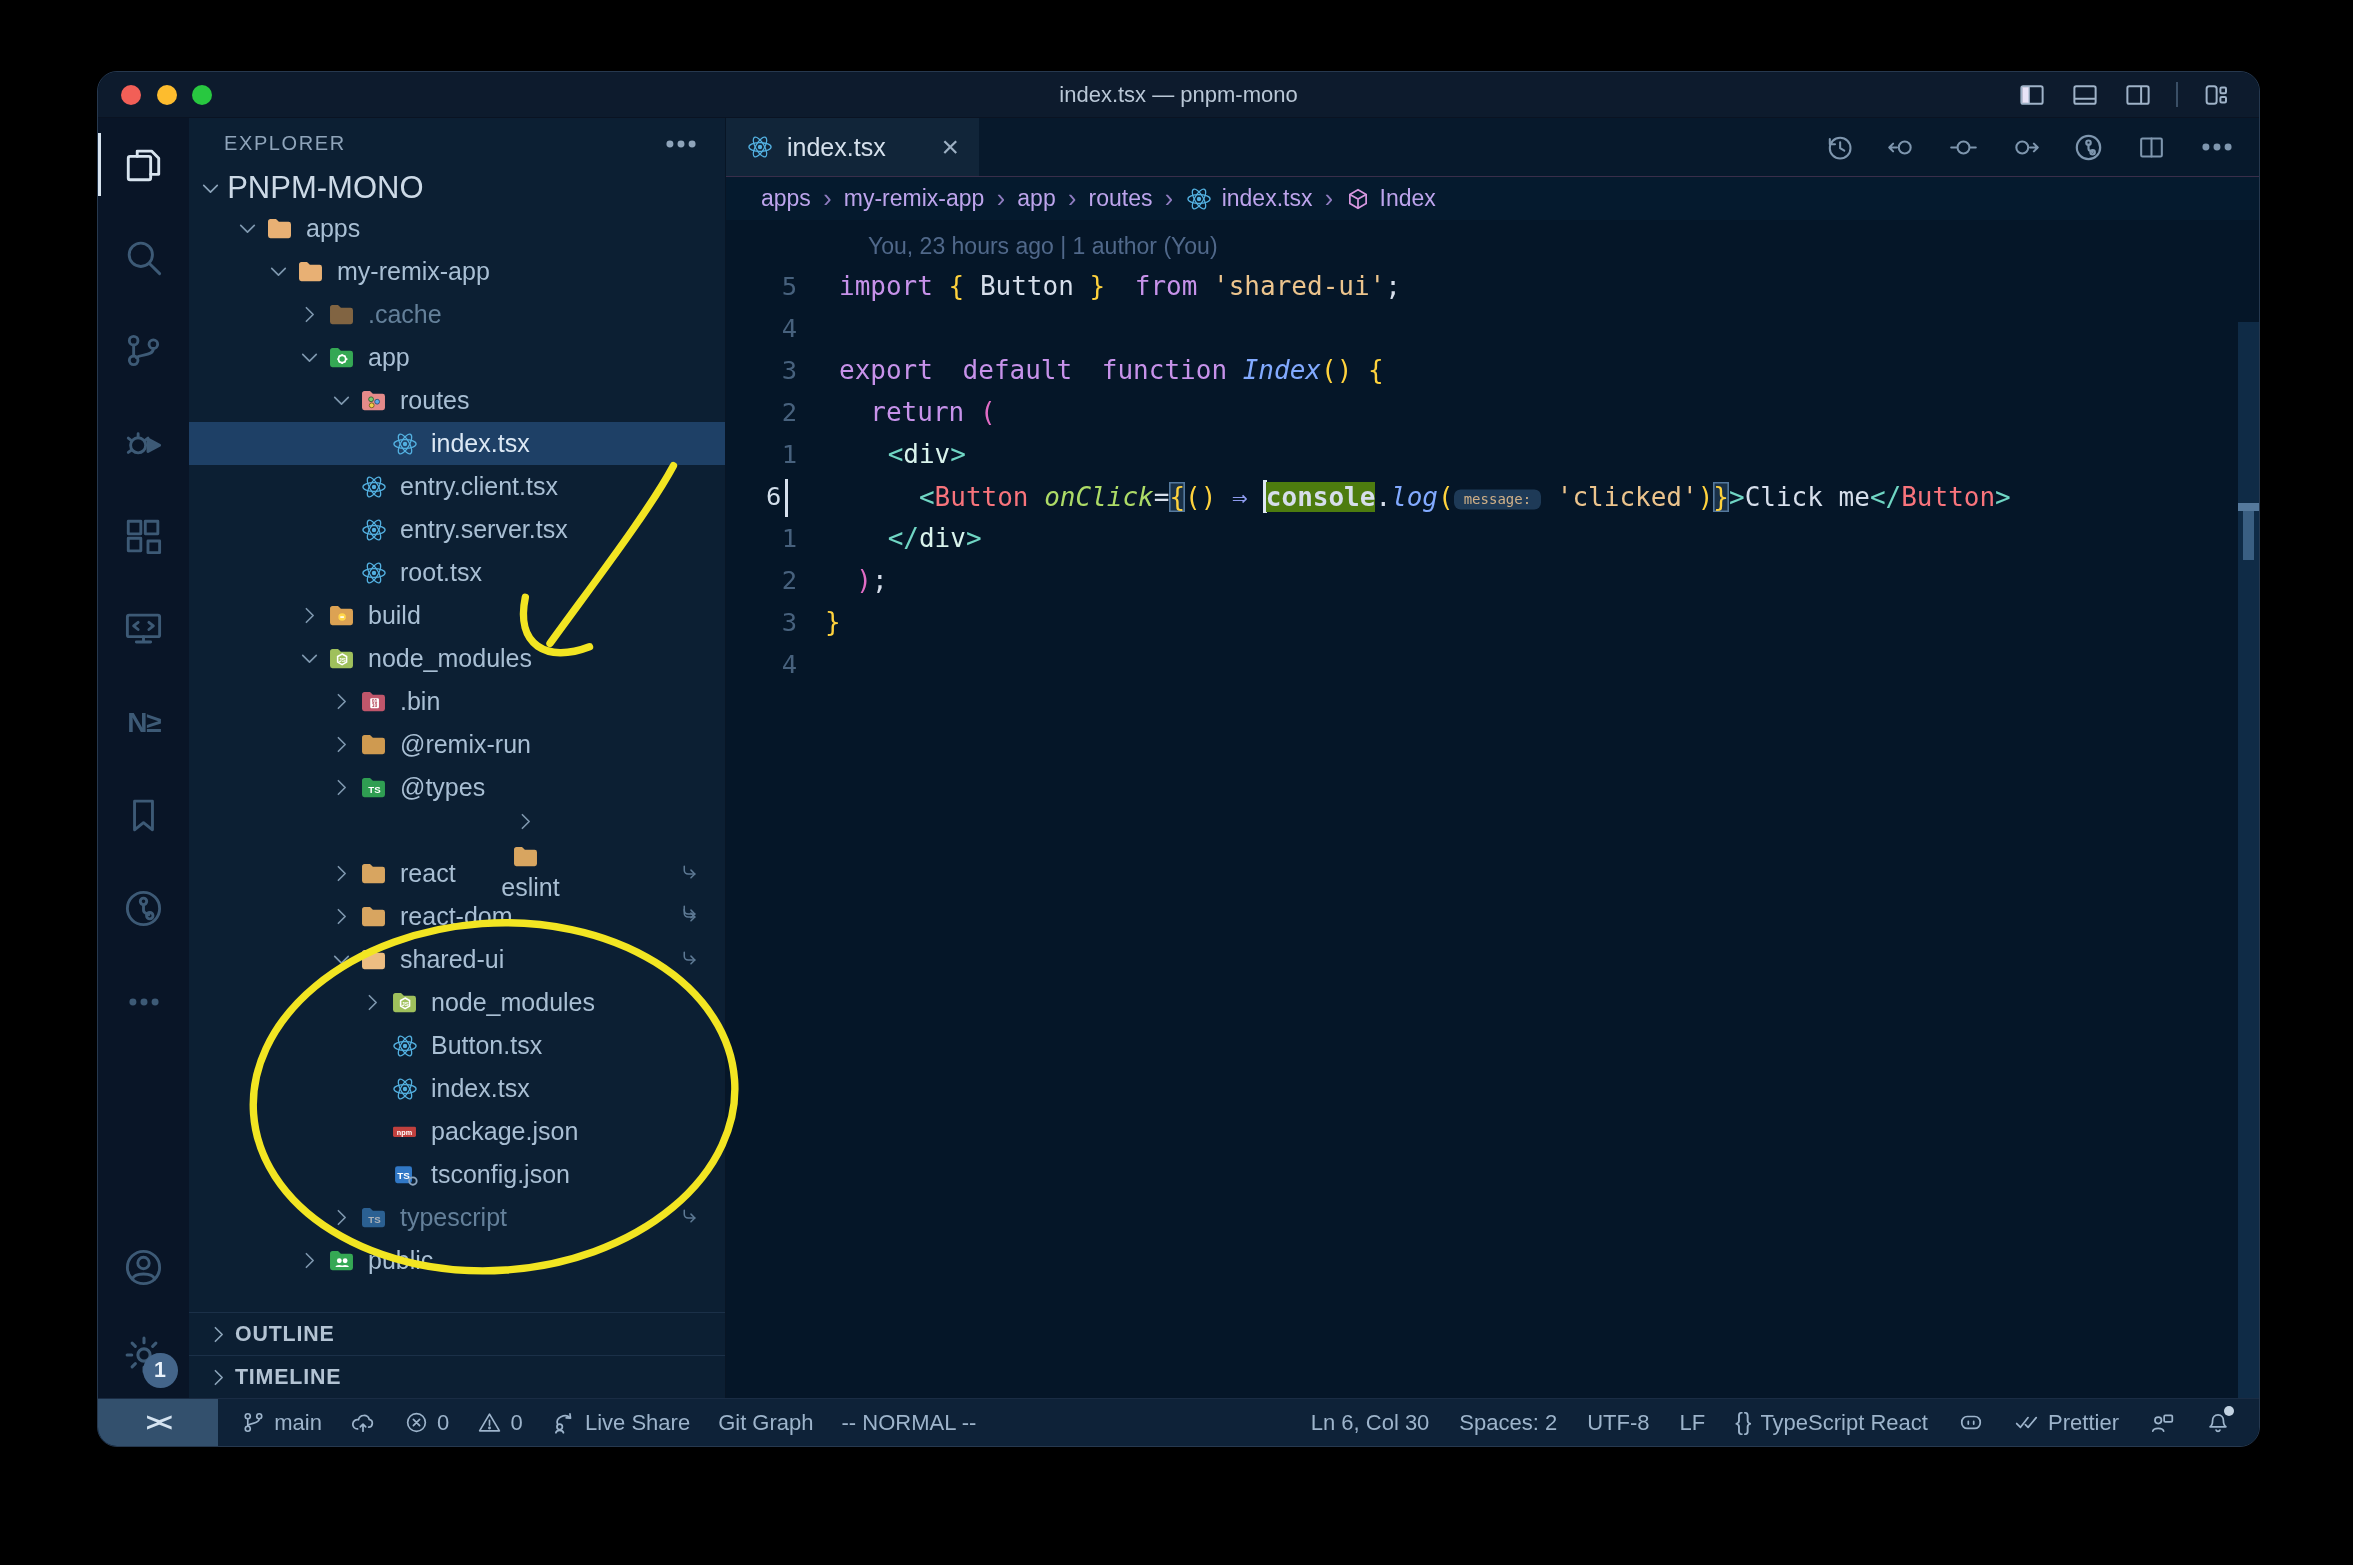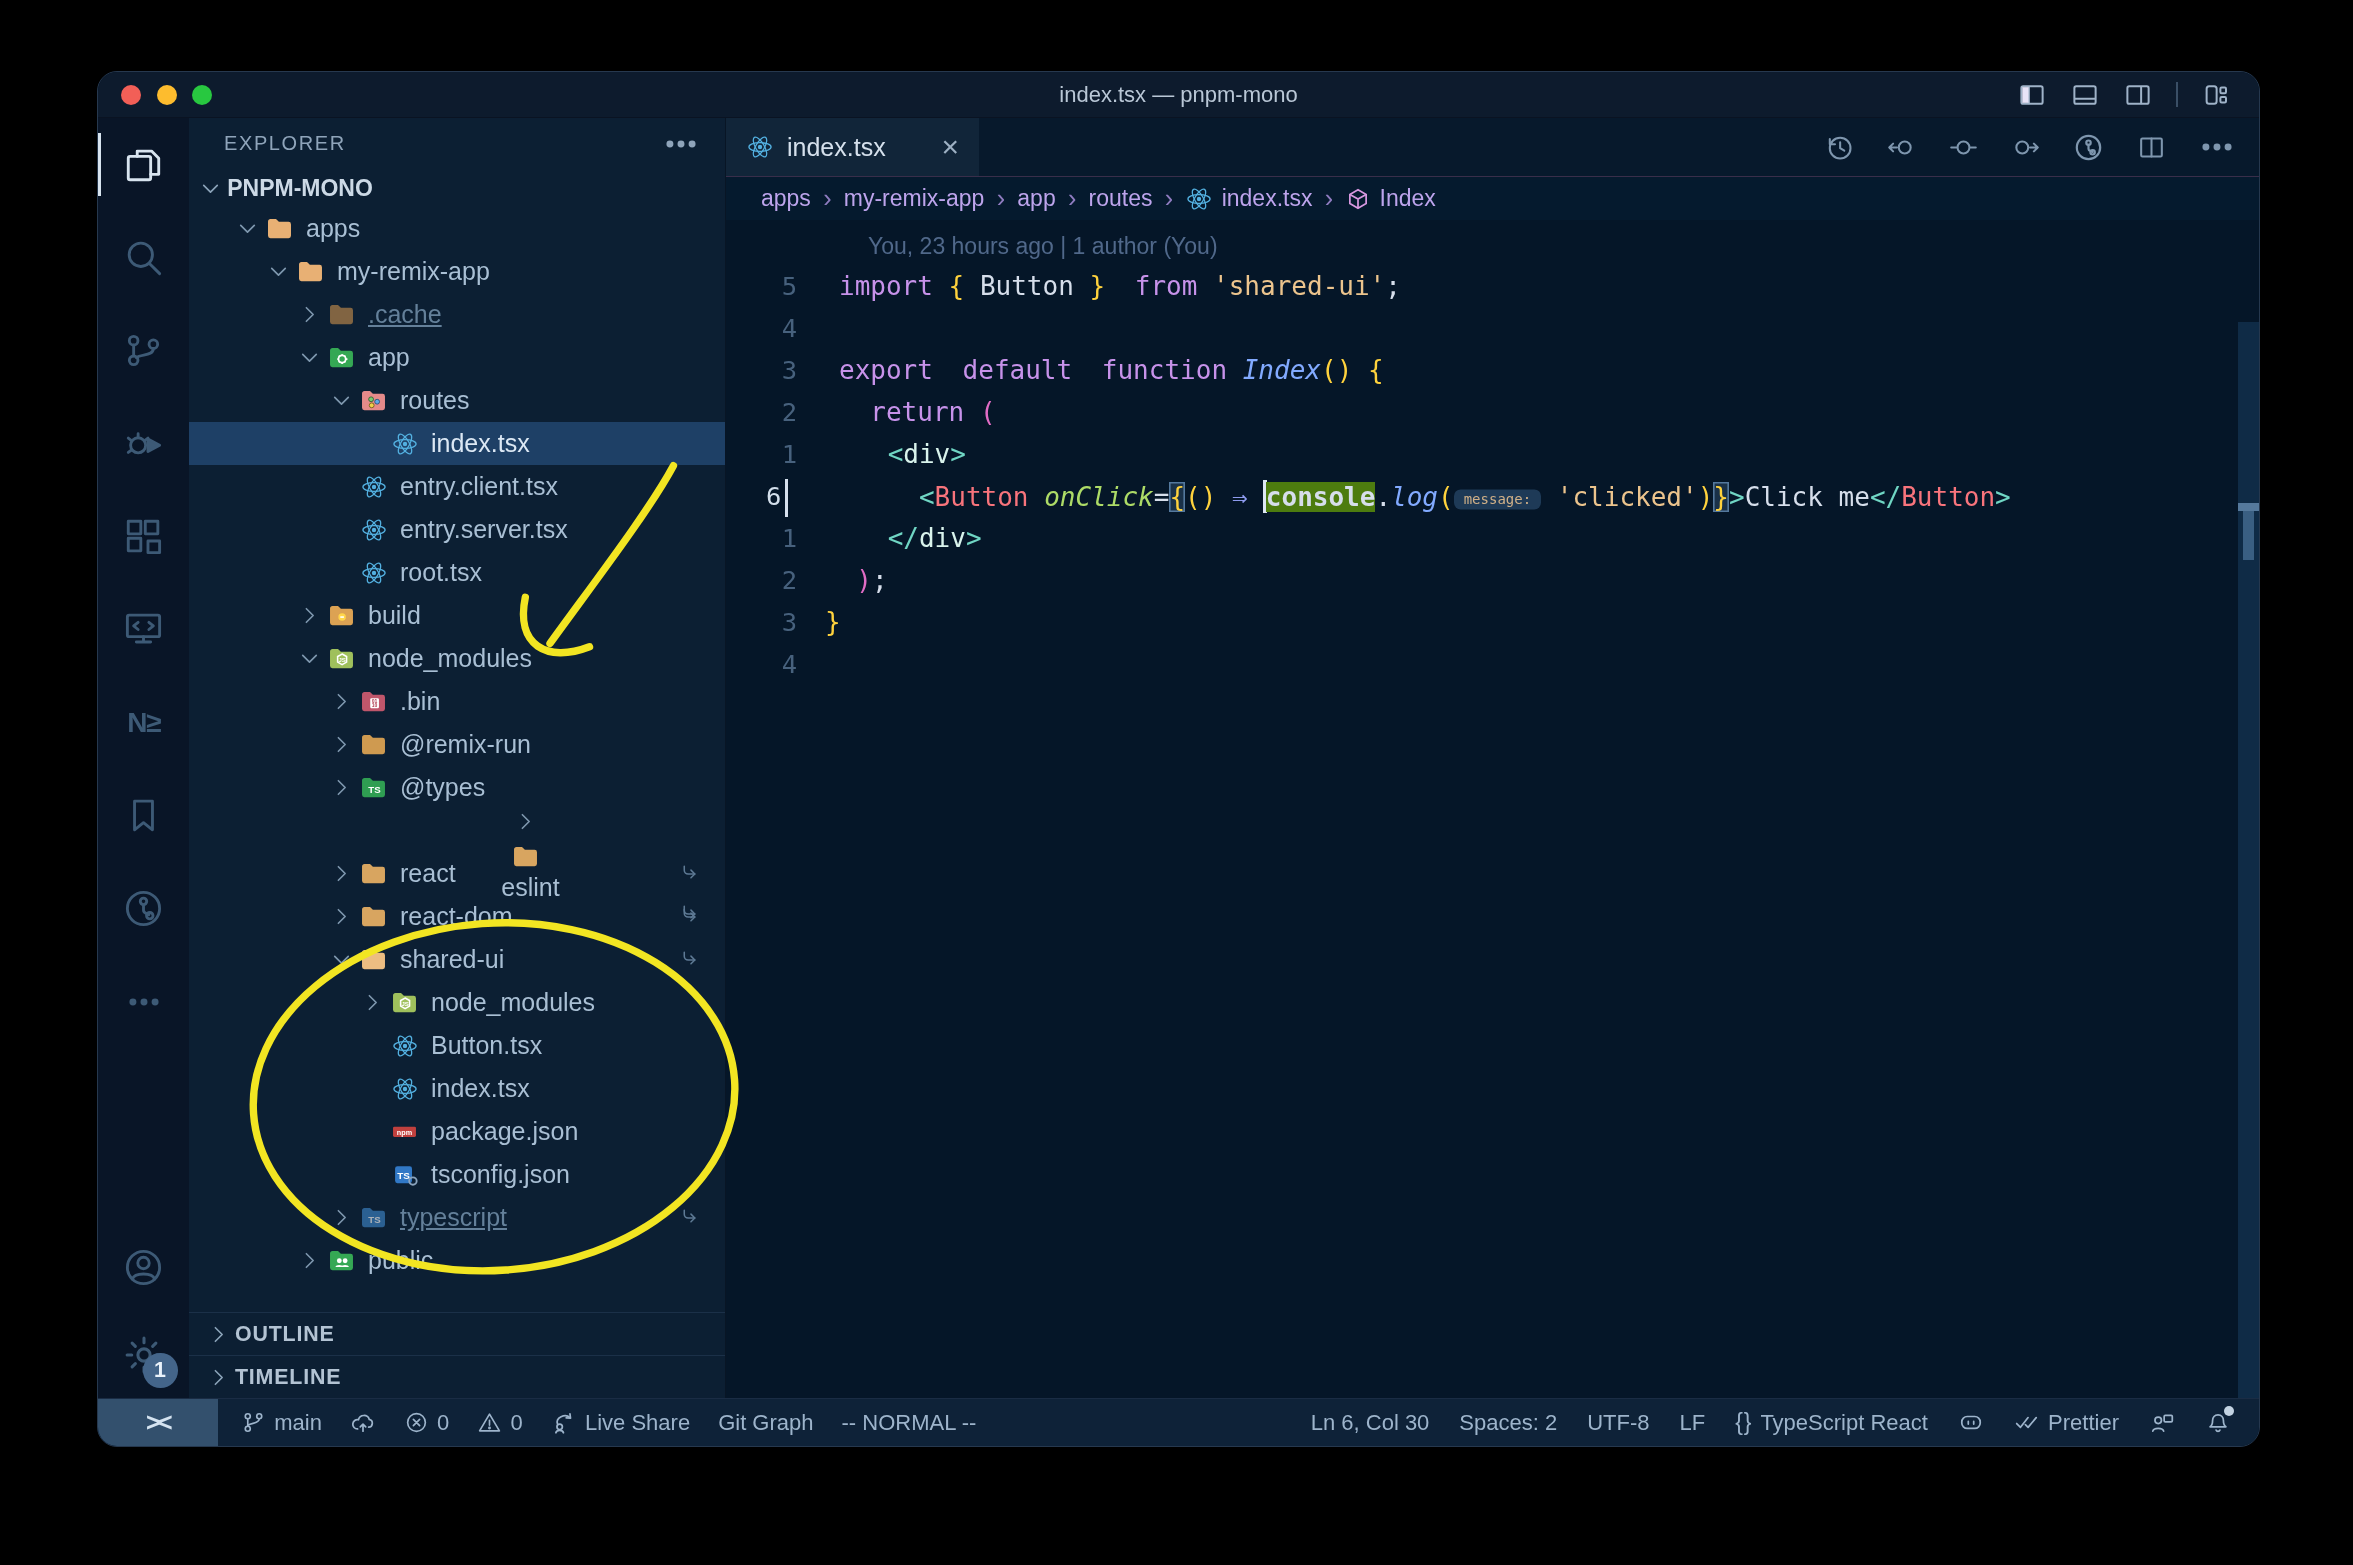--- a/index.html
+++ b/index.html
@@ -43,28 +43,28 @@
   .badge{position:absolute;right:11.5px;bottom:10px;min-width:35px;height:35px;border-radius:17.3px;background:#44658a;color:#eaf2fa;
     font-size:21.4px;font-weight:bold;display:flex;align-items:center;justify-content:center;}
   .nx-text{font-size:28px;font-weight:bold;letter-spacing:-1.6px;}
   
   .sidebar{width:537px;flex:0 0 auto;background:var(--sidebar);display:flex;flex-direction:column;position:relative;border-right:0.8px solid #081525;}
   .sb-header{height:51px;flex:0 0 auto;display:flex;align-items:center;padding:0 25px 0 35px;}
   .sb-title{font-size:20px;letter-spacing:1.6px;color:#8fa4ba;}
   .sb-more{margin-left:auto;color:#8fa4ba;}
   .sb-section{height:38px;flex:0 0 auto;display:flex;align-items:center;padding-left:6.6px;color:#ccd9e6;}
   .sb-section .chev{width:30px;display:flex;justify-content:center;color:#8aa2b8;}
-  .sb-section-label{font-size:23px;font-weight:bold;margin-left:1.6px;}
+  .sb-section-label{font-size:31px;font-weight:normal;margin-left:1.6px;}
   .tree{flex:0 0 auto;}
   .trow{height:43px;display:flex;align-items:center;position:relative;}
   .trow.sel{background:#1e4066;}
   .trow .chev{width:31px;flex:0 0 31px;display:flex;justify-content:center;color:#7e97ae;}
   .trow .ticon{width:33px;flex:0 0 33px;display:flex;justify-content:center;align-items:center;}
   .tlabel{margin-left:10px;font-size:25px;color:var(--tree-fg);white-space:nowrap;}
-  .trow.dim .tlabel{color:var(--dim);text-decoration:underline;}
+  .trow.dim .tlabel{color:var(--dim);}
   .trow.dim .ticon{opacity:.65;}
   .trow.sel .tlabel{color:#dce8f4;}
   .symlink{margin-left:auto;margin-right:23px;color:#5e7a95;}
   .sb-panels{margin-top:auto;}
   .sb-panel{height:43px;border-top:0.8px solid #1b3048;display:flex;align-items:center;padding-left:13px;color:#b3c3d3;}
   .sb-panel .chev{width:33px;display:flex;justify-content:center;color:#8aa2b8;}
   .sb-panel-label{font-size:21.4px;font-weight:bold;letter-spacing:0.8px;}
   
   .editor{flex:1;display:flex;flex-direction:column;position:relative;background:var(--editor);min-width:0;}
   .tabstrip{height:59px;flex:0 0 auto;background:var(--tabstrip);display:flex;position:relative;border-bottom:0.8px solid rgba(164,94,140,.32);}

